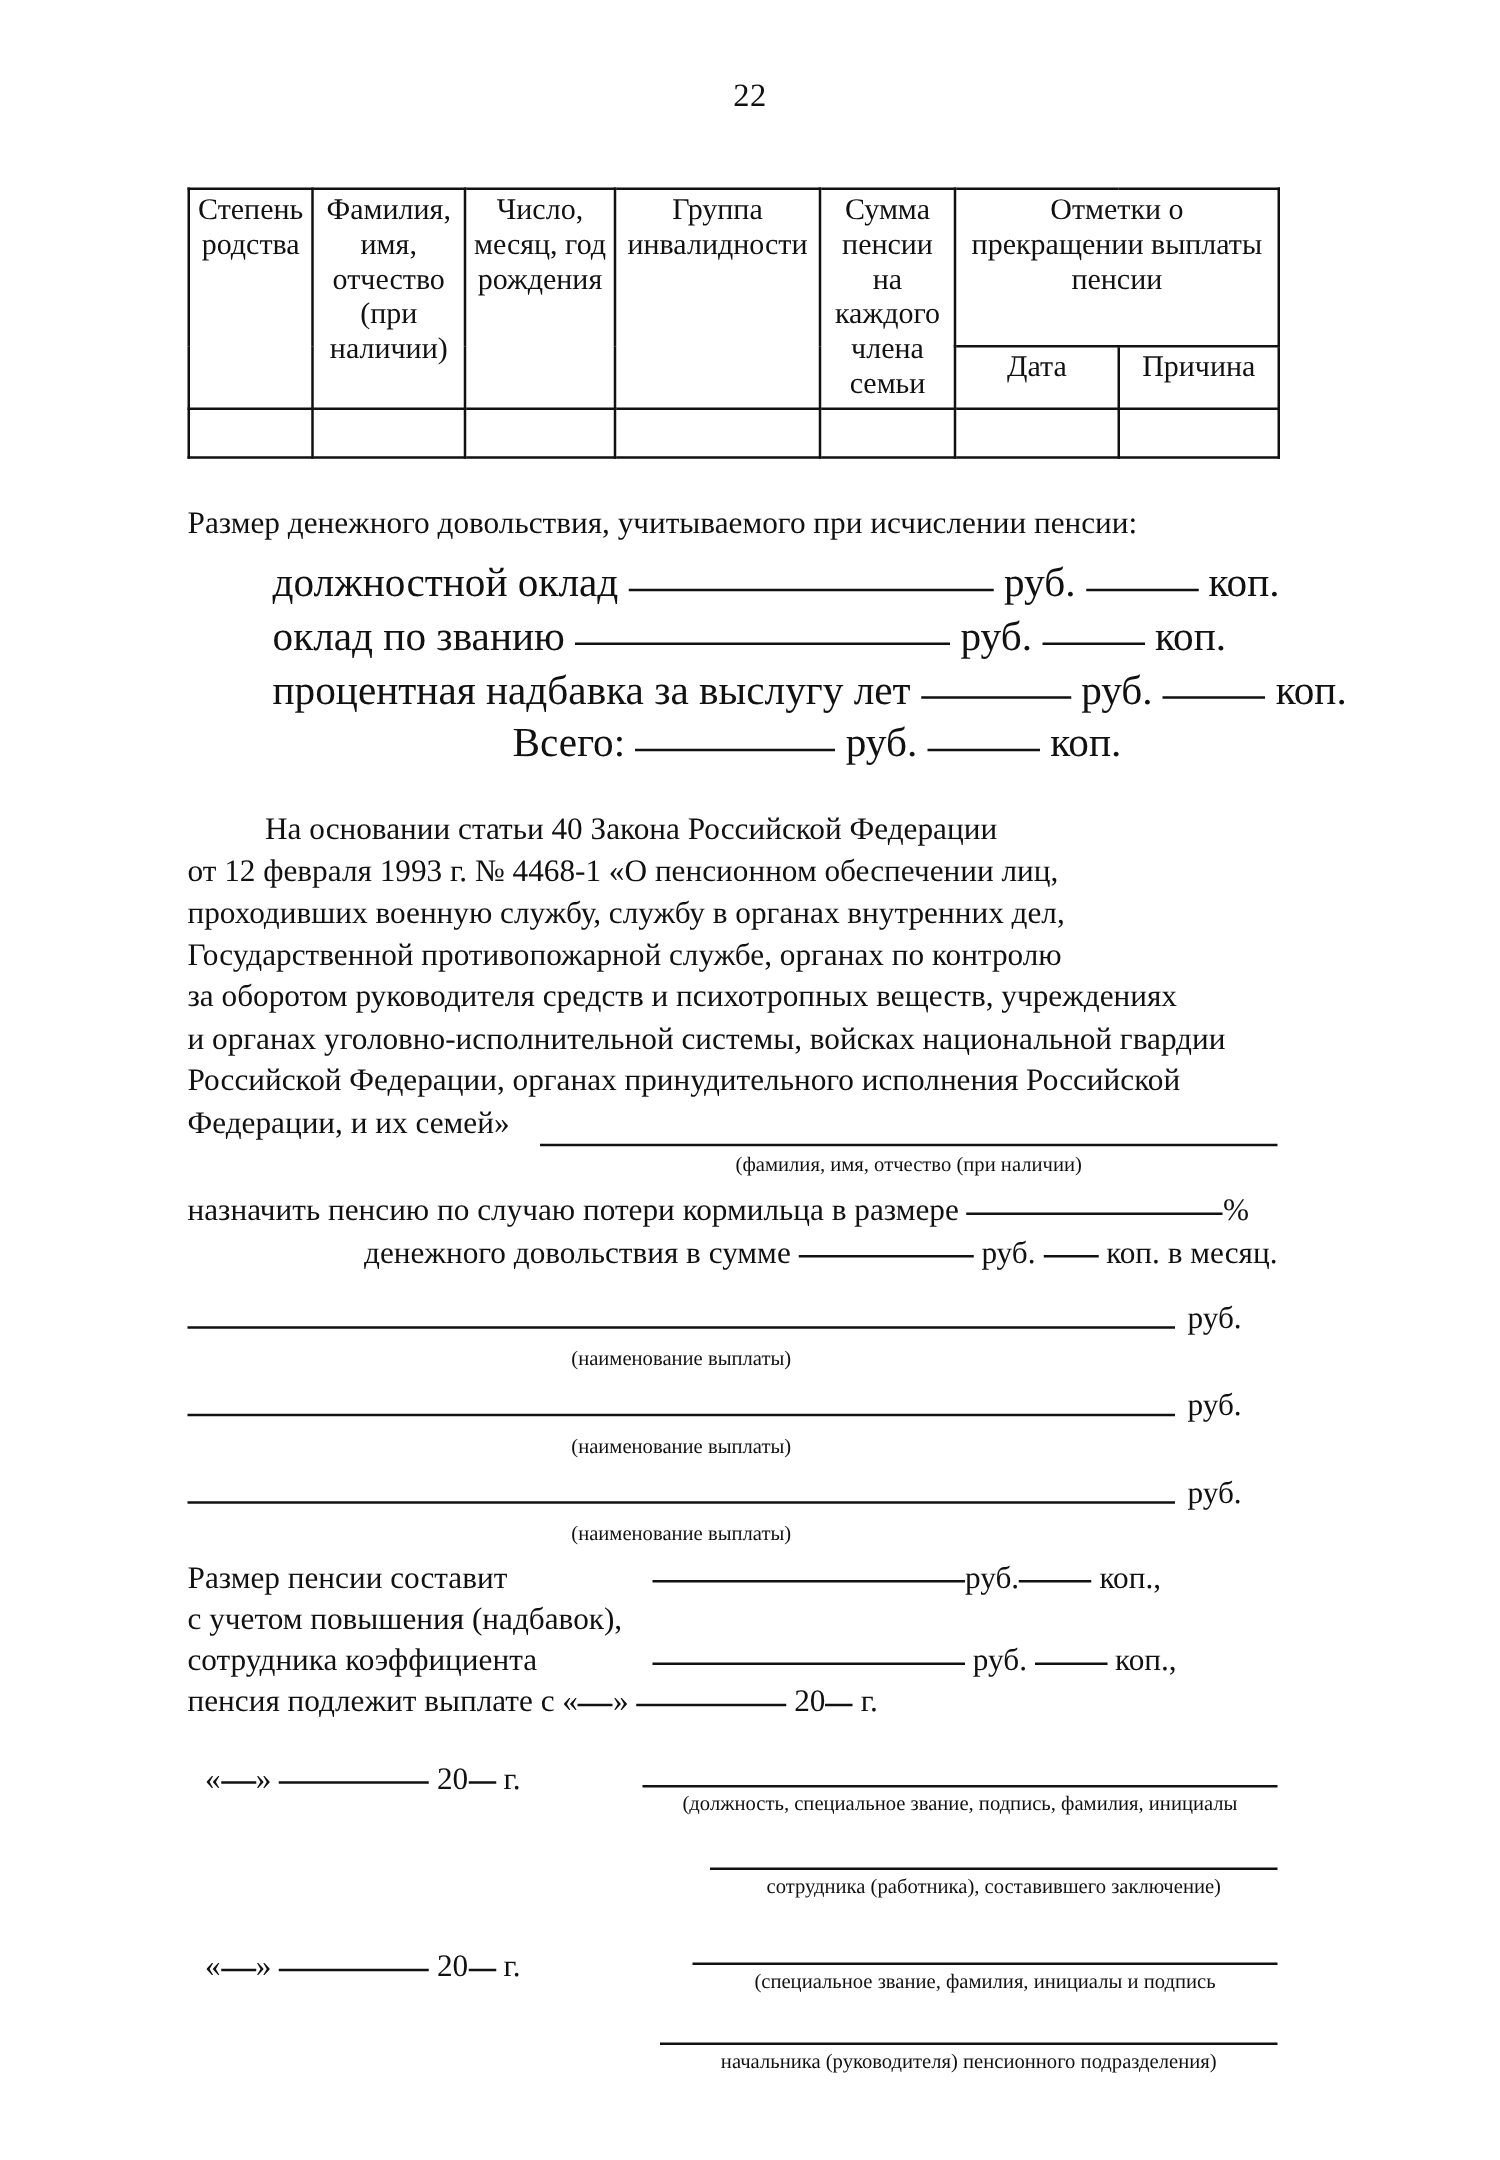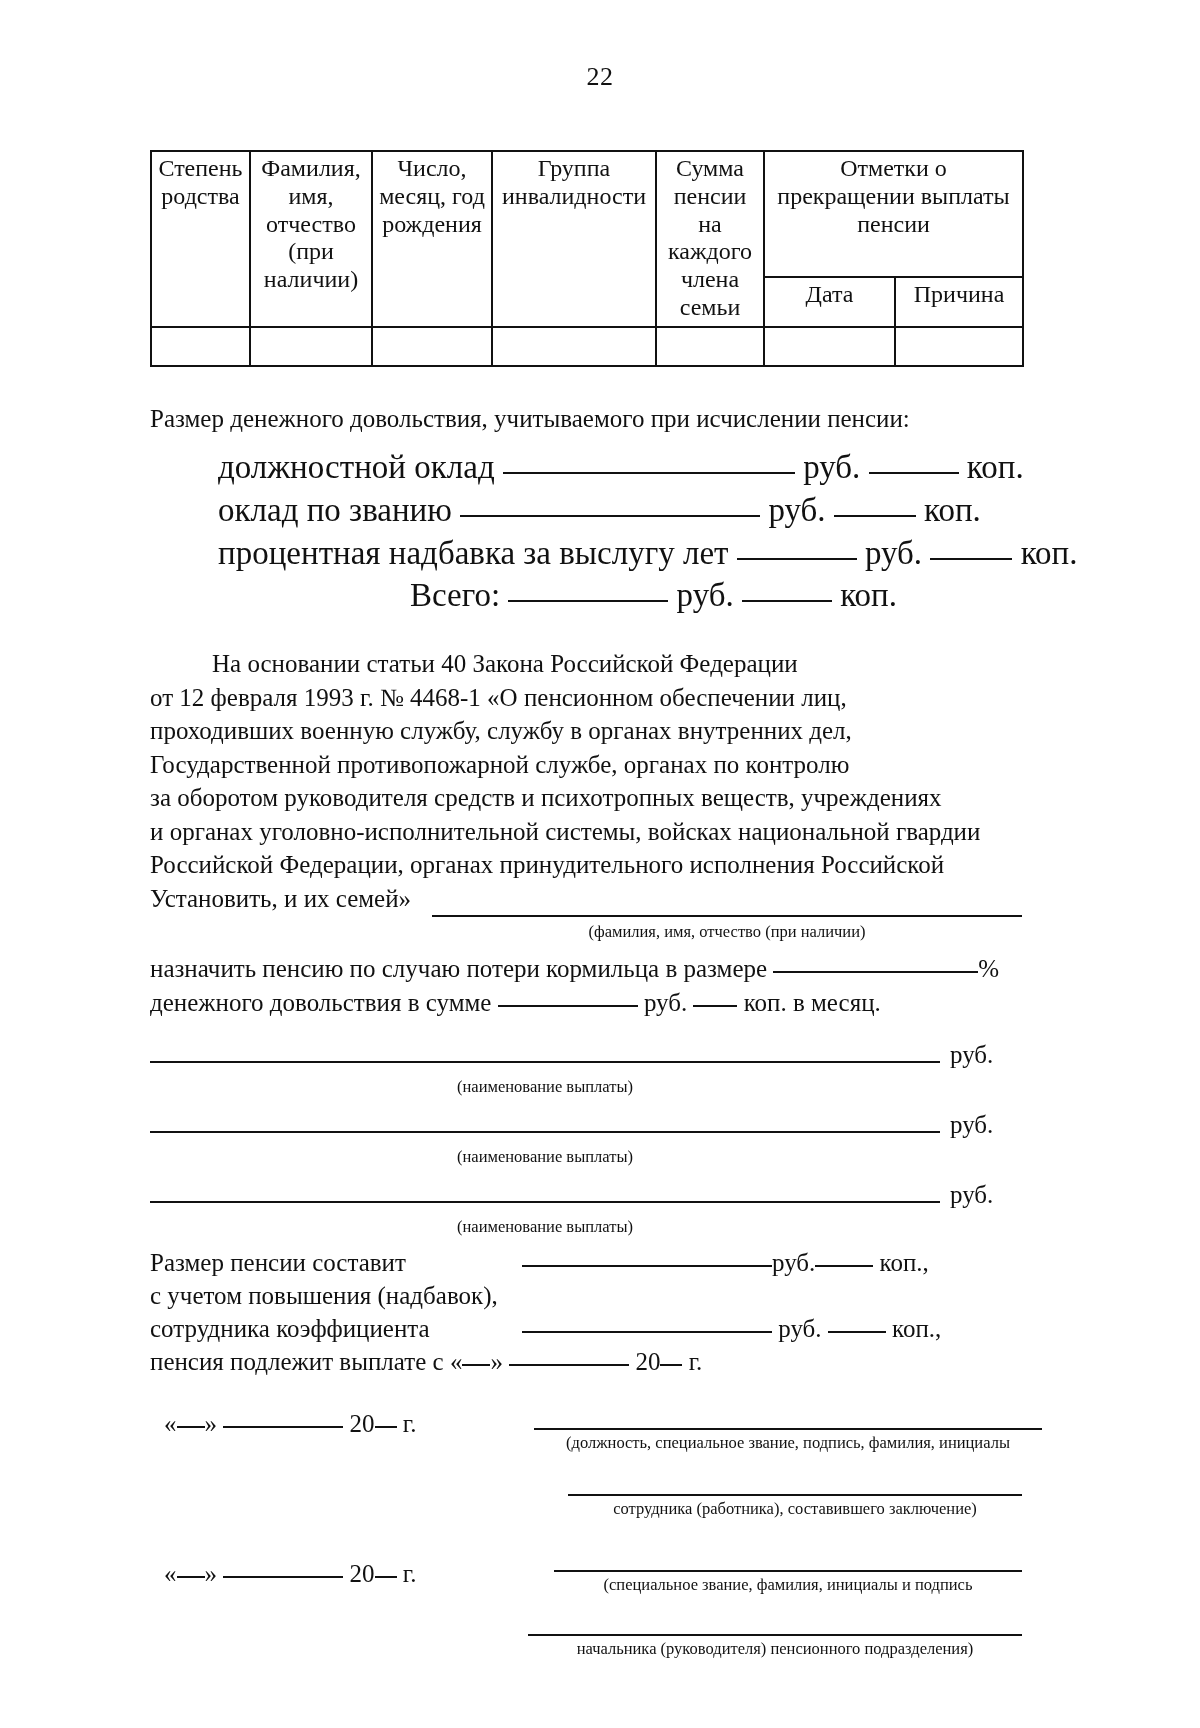--- a/index.html
+++ b/index.html
@@ -194,21 +194,21 @@
   
   .sig-wrap { position: relative; }
   .sig-left {
     position: absolute;
     left: 14px;
     font-size: 25px;
     white-space: nowrap;
   }
   .sig-right {
     position: absolute;
-    left: 384px;
+    left: 364px;
     width: 508px;
   }
   .sig-rule {
     border-bottom: 2px solid #111111;
     width: 100%;
     height: 0;
   }
   .sig-cap {
     font-size: 16.5px;
     text-align: center;
@@ -311,37 +311,37 @@
       <p>
         <span class="first-indent"></span><span>На основании статьи 40 Закона Российской Федерации</span>
       </p>
       <p>от 12 февраля 1993 г. № 4468-1 «О пенсионном обеспечении лиц,</p>
       <p>проходивших военную службу, службу в органах внутренних дел,</p>
       <p>Государственной противопожарной службе, органах по контролю</p>
       <p>за оборотом руководителя средств и психотропных веществ, учреждениях</p>
       <p>и органах уголовно-исполнительной системы, войсках национальной гвардии</p>
       <p>Российской Федерации, органах принудительного исполнения Российской</p>
       <p class="last">
-        <span>Установить, и их семей»</span>
+        <span>Федерации, и их семей»</span>
       </p>
     </div>
 
     <div class="fio-line">
       <div class="fio-rule"></div>
     </div>
     <div class="caption offset-fio">(фамилия, имя, отчество (при наличии)</div>
 
     <div class="spacer-10"></div>
 
     <div class="sec">
       <div style="white-space:nowrap;">
         <span>назначить пенсию  по  случаю потери кормильца в размере</span>
         <span class="rule w205"></span><span>%</span>
       </div>
-      <div style="white-space:nowrap;">
+      <div style="white-space:nowrap;text-align:right;">
         <span>денежного довольствия в сумме</span>
         <span class="rule w140"></span>
         <span>руб.</span>
         <span class="rule w44"></span>
         <span>коп. в месяц.</span>
       </div>
 
     </div>
 
     <div class="spacer-22"></div>

